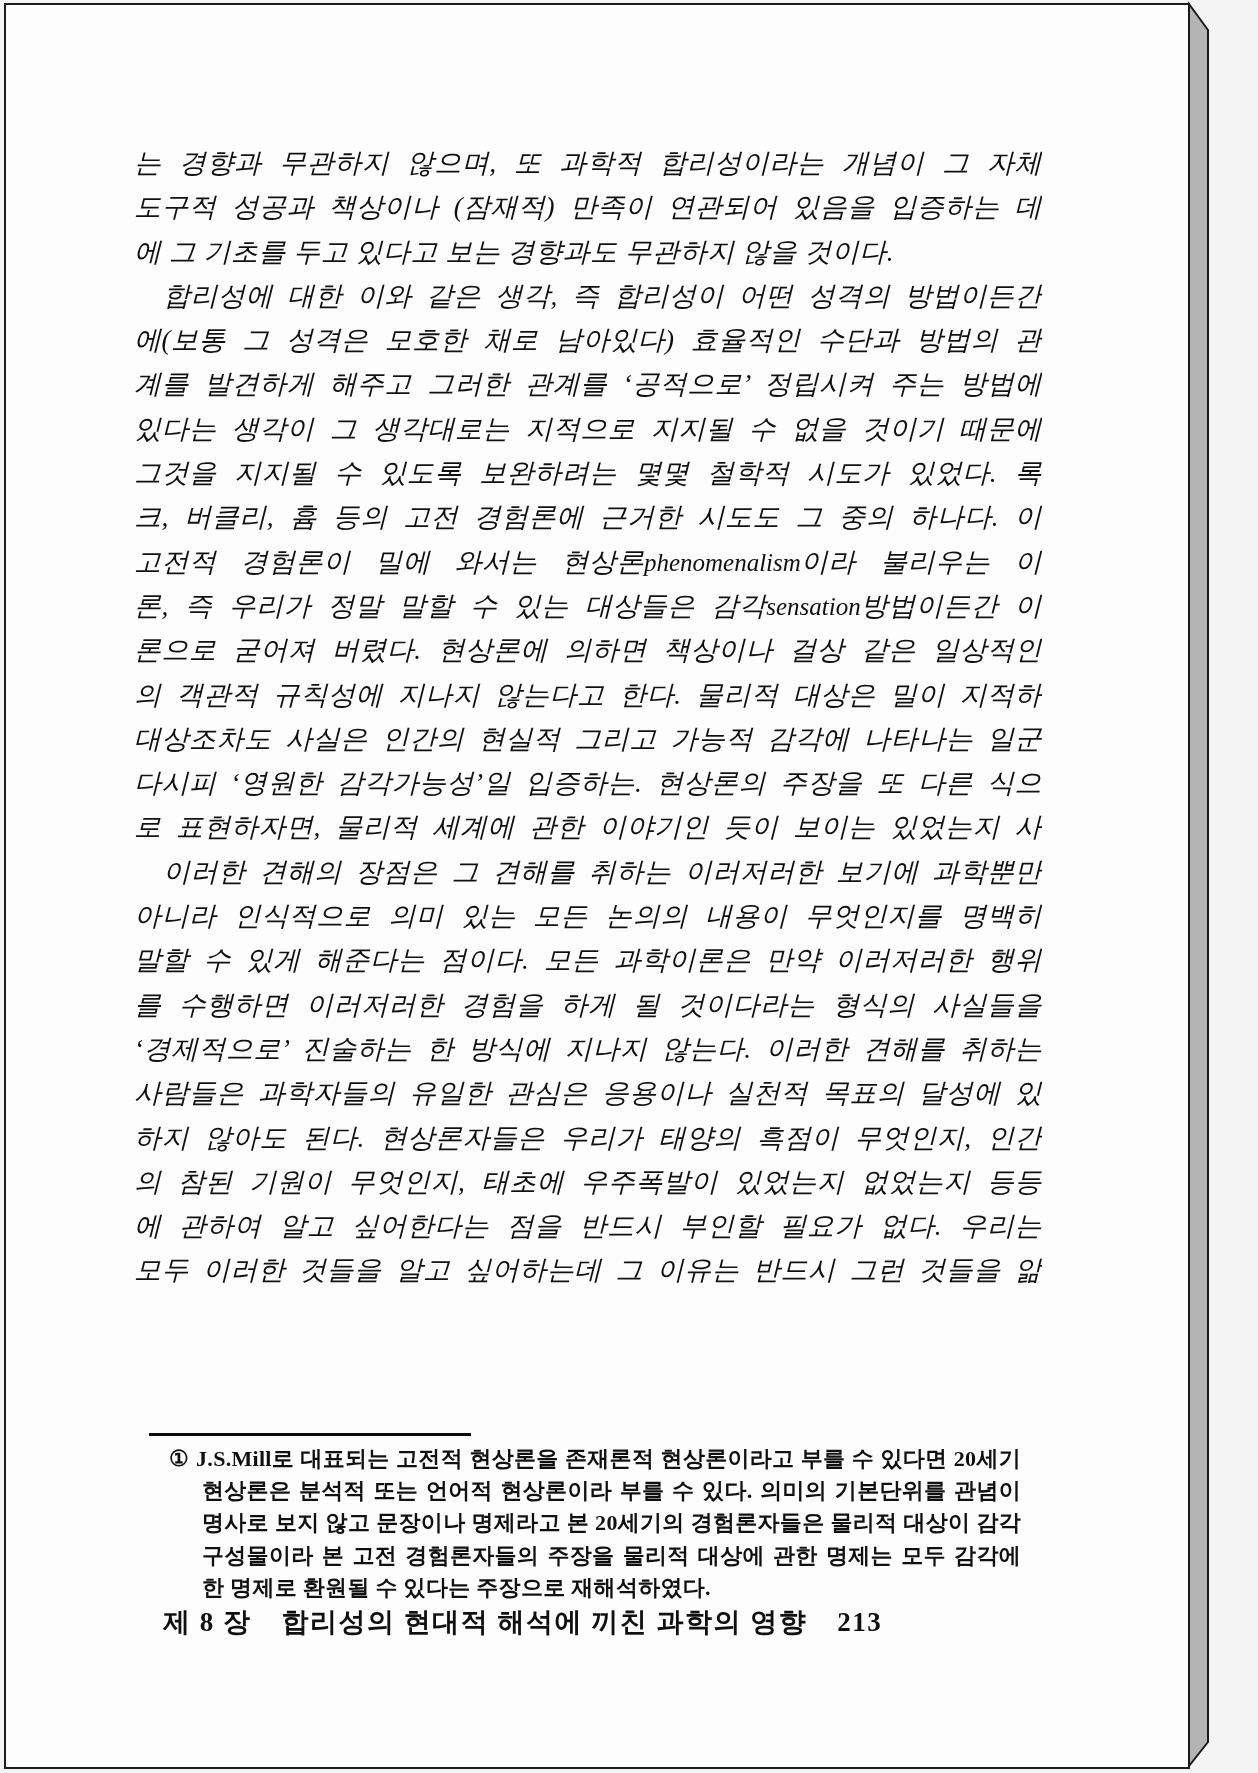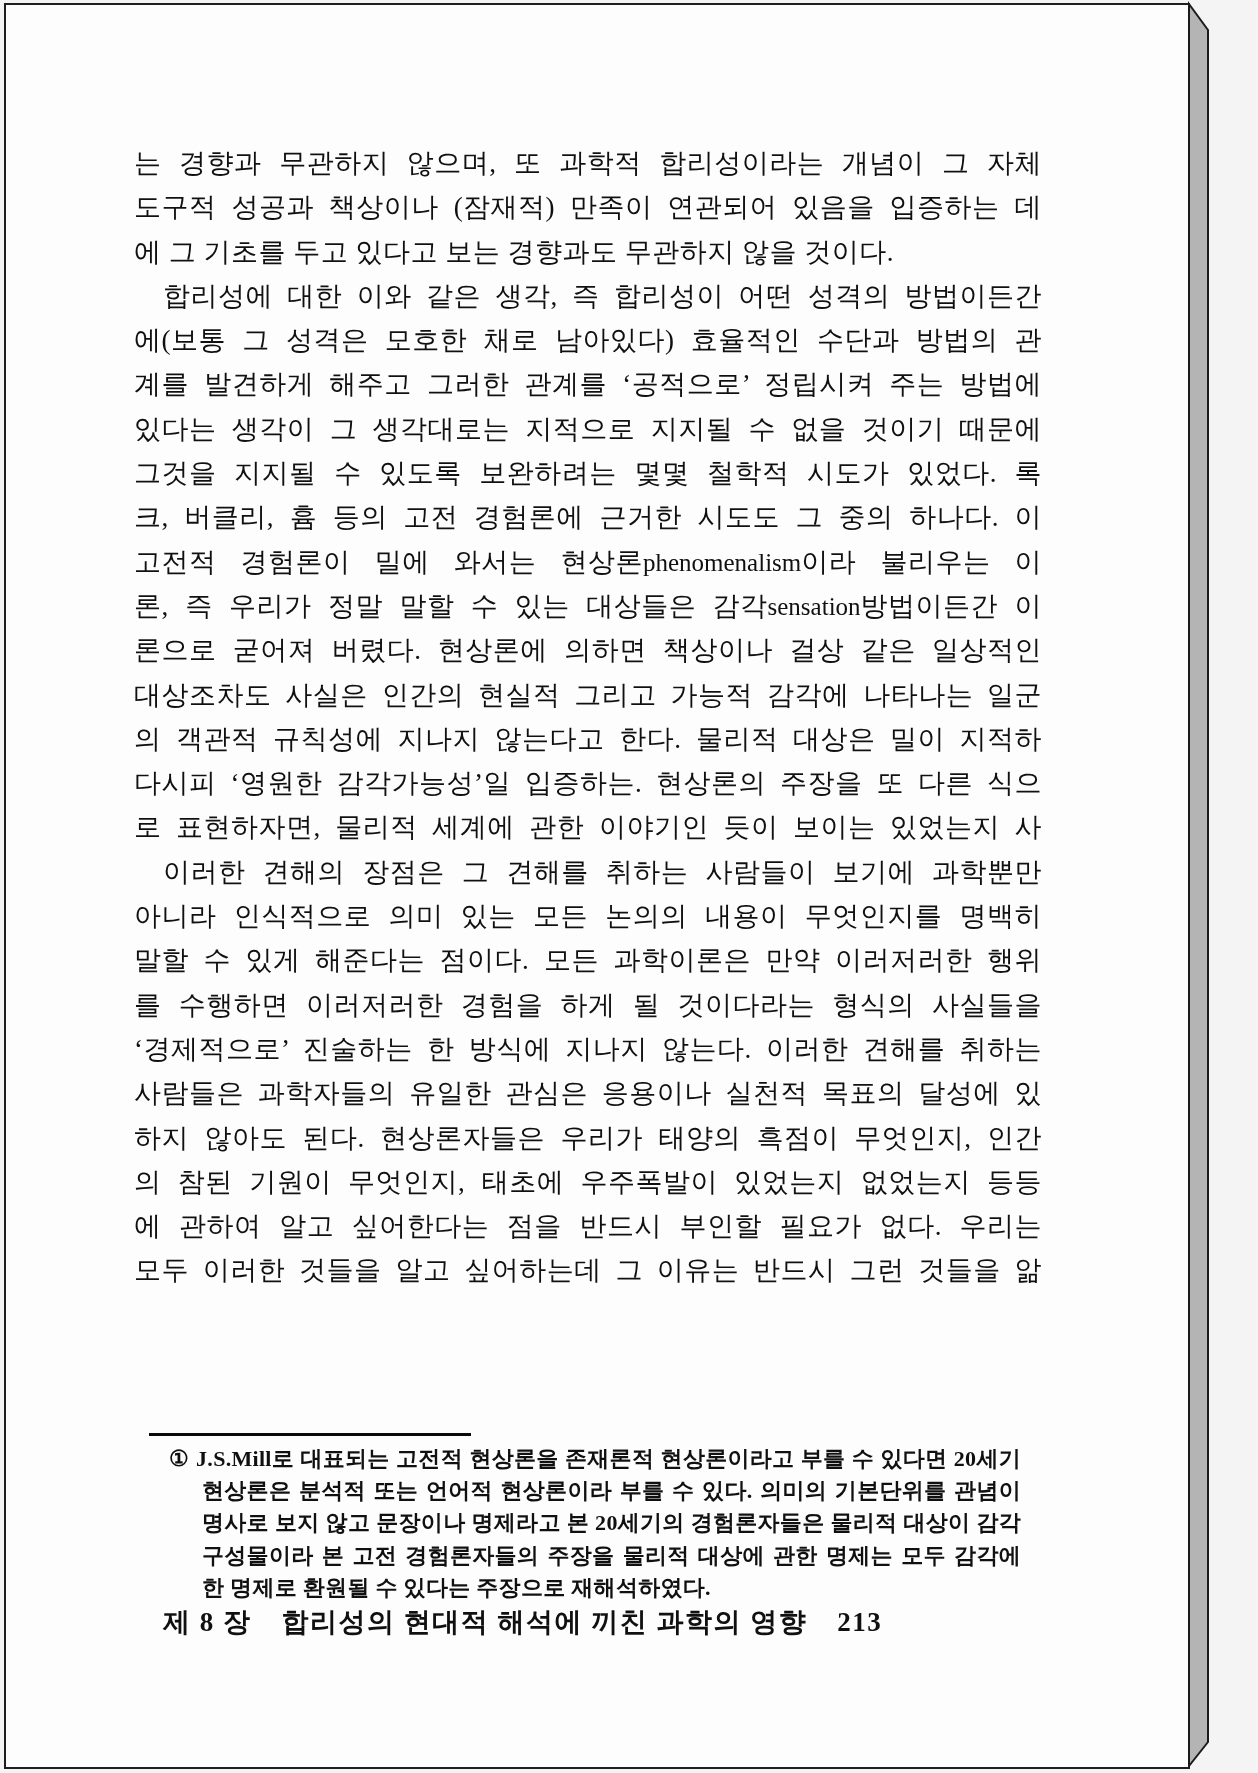--- a/index.html
+++ b/index.html
@@ -19,20 +19,21 @@
   }
   .edge-svg { position:absolute; left:1188px; top:0; width:24px; height:1773px; }
   .body-text {
     position:absolute; left:128px; top:136px; width:908px;
   }
   .line {
     height:44.3px; line-height:44.3px;
     font-size:27px; letter-spacing:0.5px;
     text-align:justify; text-align-last:justify;
     overflow:hidden;
+    font-style:italic;
   }
   .line.nojust { text-align-last:left; }
   .line.indent { text-indent:29px; }
   .em {
     -webkit-text-emphasis:filled dot over;
     text-emphasis:filled dot over;
     -webkit-text-emphasis-position:over right;
     text-emphasis-position:over right;
   }
   .lat { font-family:"Liberation Serif",serif; font-size:25px; letter-spacing:0; }
@@ -69,25 +70,25 @@
       <div class="line nojust"><span>에 그 기초를 두고 있다고 보는 경향과도 무관하지 않을 것이다.</span></div>
       <div class="line indent"><span>합리성에 대한 이와 같은 생각, 즉 합리성이 어떤 성격의 방법이든간</span></div>
       <div class="line"><span>에(보통 그 성격은 모호한 채로 남아있다) 효율적인 수단과 방법의 관</span></div>
       <div class="line"><span>계를 발견하게 해주고 그러한 관계를 ‘공적으로’ 정립시켜 주는 방법에</span></div>
       <div class="line"><span>있다는 생각이 그 생각대로는 지적으로 지지될 수 없을 것이기 때문에</span></div>
       <div class="line"><span>그것을 지지될 수 있도록 보완하려는 몇몇 철학적 시도가 있었다. 록</span></div>
       <div class="line"><span>크, 버클리, 흄 등의 고전 경험론에 근거한 시도도 그 중의 하나다. 이</span></div>
       <div class="line"><span>고전적 경험론이 밀에 와서는 현상론</span><span class="lat">phenomenalism</span><span>이라 불리우는 이</span></div>
       <div class="line"><span>론, 즉 우리가 정말 말할 수 있는 대상들은 </span><span class="em">감각</span><span class="lat">sensation</span><span>방법이든간 이</span></div>
       <div class="line"><span>론으로 굳어져 버렸다. 현상론에 의하면 책상이나 걸상 같은 일상적인</span></div>
+      <div class="line"><span>의 객관적 규칙성에 지나지 않는다고 한다. 물리적 대상은 밀이 지적하</span></div>
       <div class="line"><span>대상조차도 사실은 인간의 현실적 그리고 가능적 감각에 나타나는 일군</span></div>
-      <div class="line"><span>의 객관적 규칙성에 지나지 않는다고 한다. 물리적 대상은 밀이 지적하</span></div>
       <div class="line"><span>다시피 ‘영원한 감각가능성’일 입증하는. 현상론의 주장을 또 다른 식으</span></div>
       <div class="line"><span>로 표현하자면, 물리적 세계에 관한 이야기인 듯이 보이는 있었는지 사</span></div>
-      <div class="line indent"><span>이러한 견해의 장점은 그 견해를 취하는 사람들이 보기에 과학뿐만</span></div>
+      <div class="line indent"><span>이러한 견해의 장점은 그 견해를 취하는 이러저러한 보기에 과학뿐만</span></div>
       <div class="line"><span>아니라 인식적으로 의미 있는 모든 논의의 내용이 무엇인지를 명백히</span></div>
       <div class="line"><span>말할 수 있게 해준다는 점이다. 모든 과학이론은 </span><span class="em">만약 이러저러한 행위</span></div>
       <div class="line"><span class="em">를 수행하면 이러저러한 경험을 하게 될 것이다</span><span>라는 형식의 사실들을</span></div>
       <div class="line"><span>‘경제적으로’ 진술하는 한 방식에 지나지 않는다. 이러한 견해를 취하는</span></div>
       <div class="line"><span>사람들은 과학자들의 유일한 관심은 응용이나 실천적 목표의 달성에 있</span></div>
       <div class="line"><span>하지 않아도 된다. 현상론자들은 우리가 태양의 흑점이 무엇인지, 인간</span></div>
       <div class="line"><span>의 참된 기원이 무엇인지, 태초에 우주폭발이 있었는지 없었는지 등등</span></div>
       <div class="line"><span>에 관하여 알고 싶어한다는 점을 반드시 부인할 필요가 없다. 우리는</span></div>
       <div class="line"><span>모두 이러한 것들을 알고 싶어하는데 그 이유는 반드시 그런 것들을 앎</span></div>
     </div>

